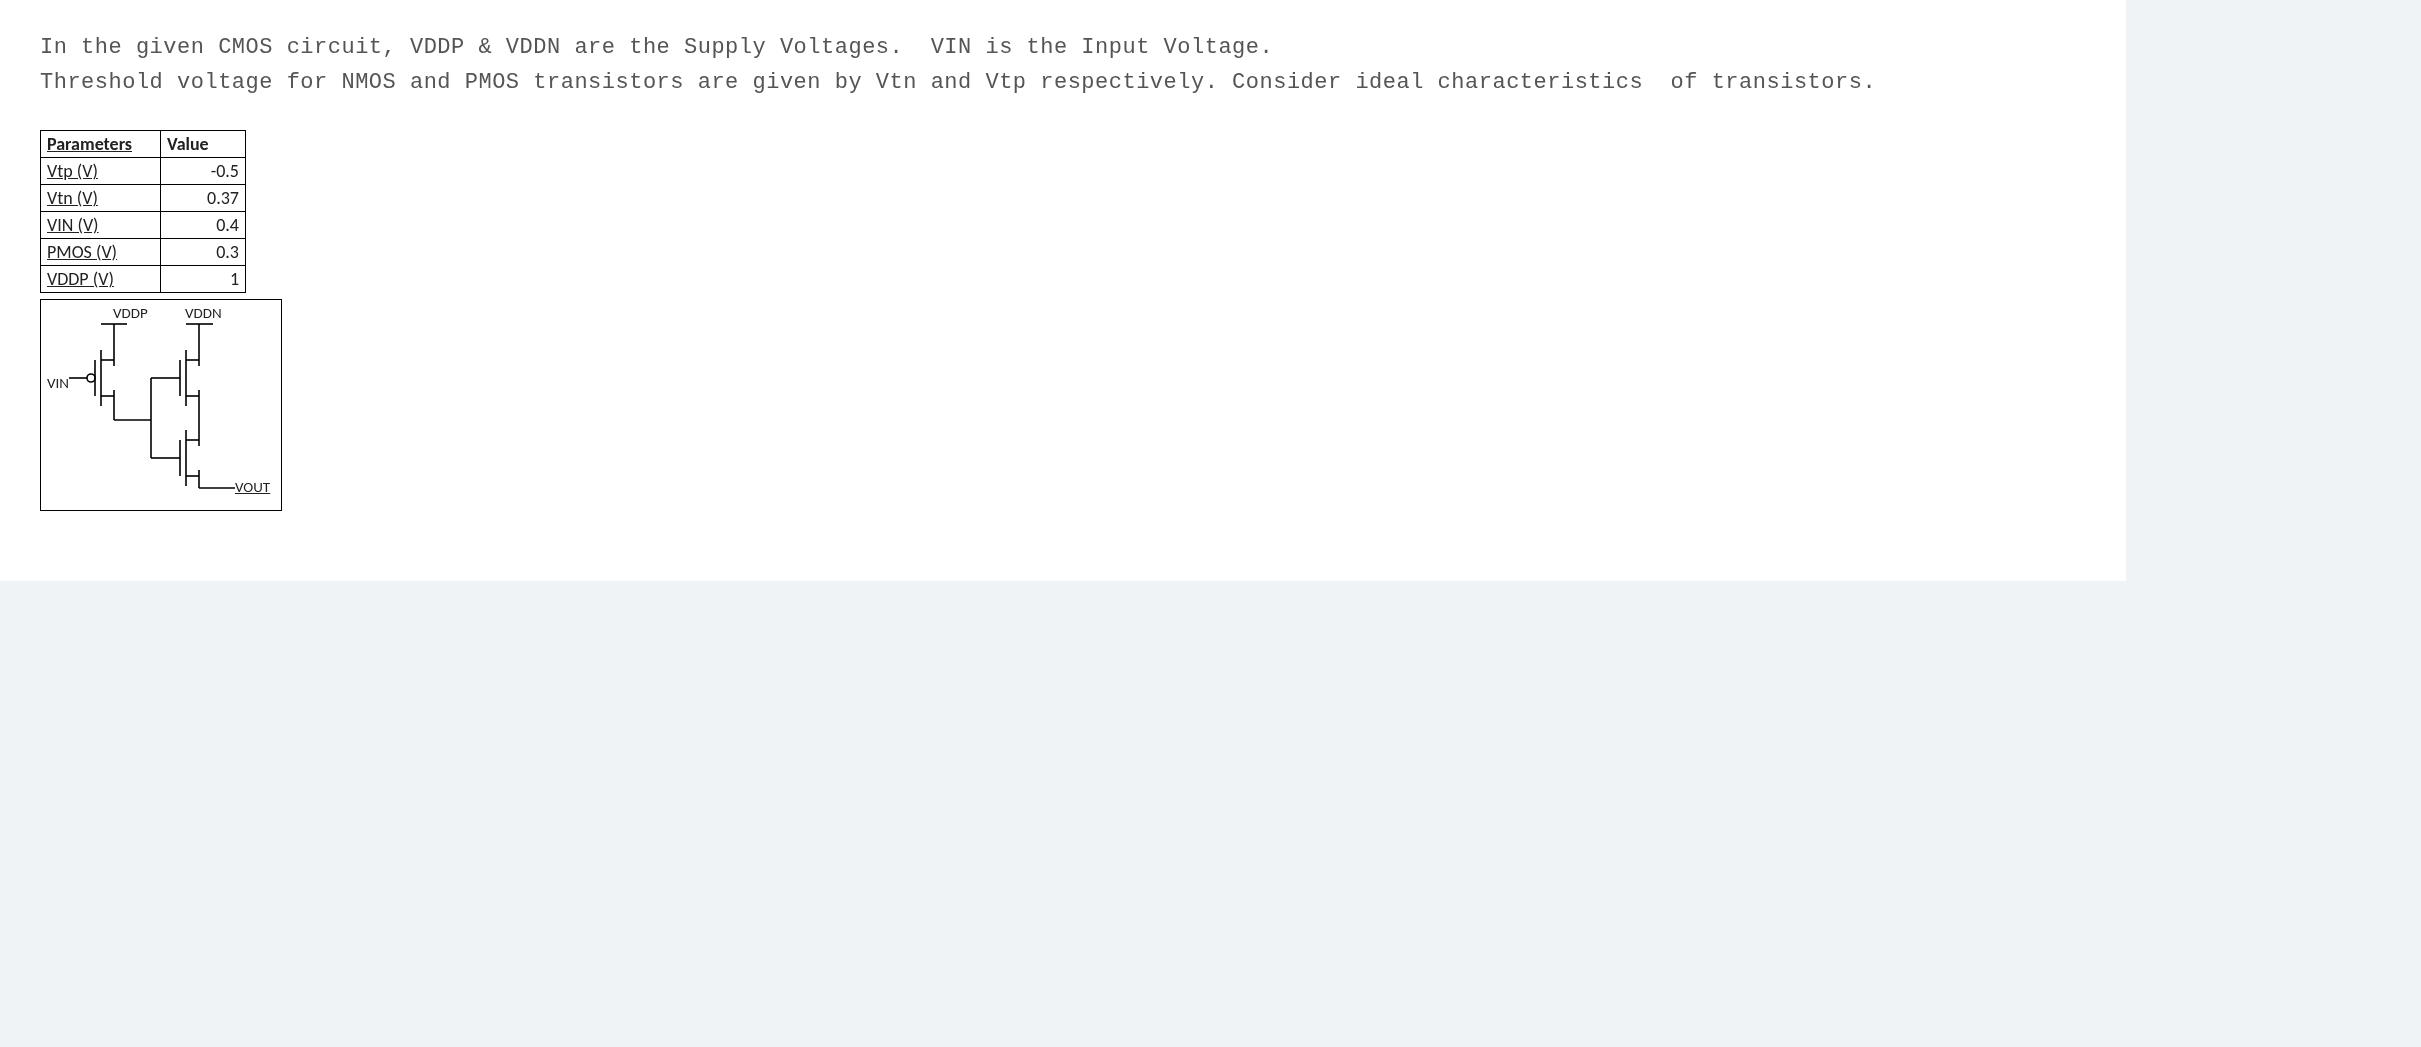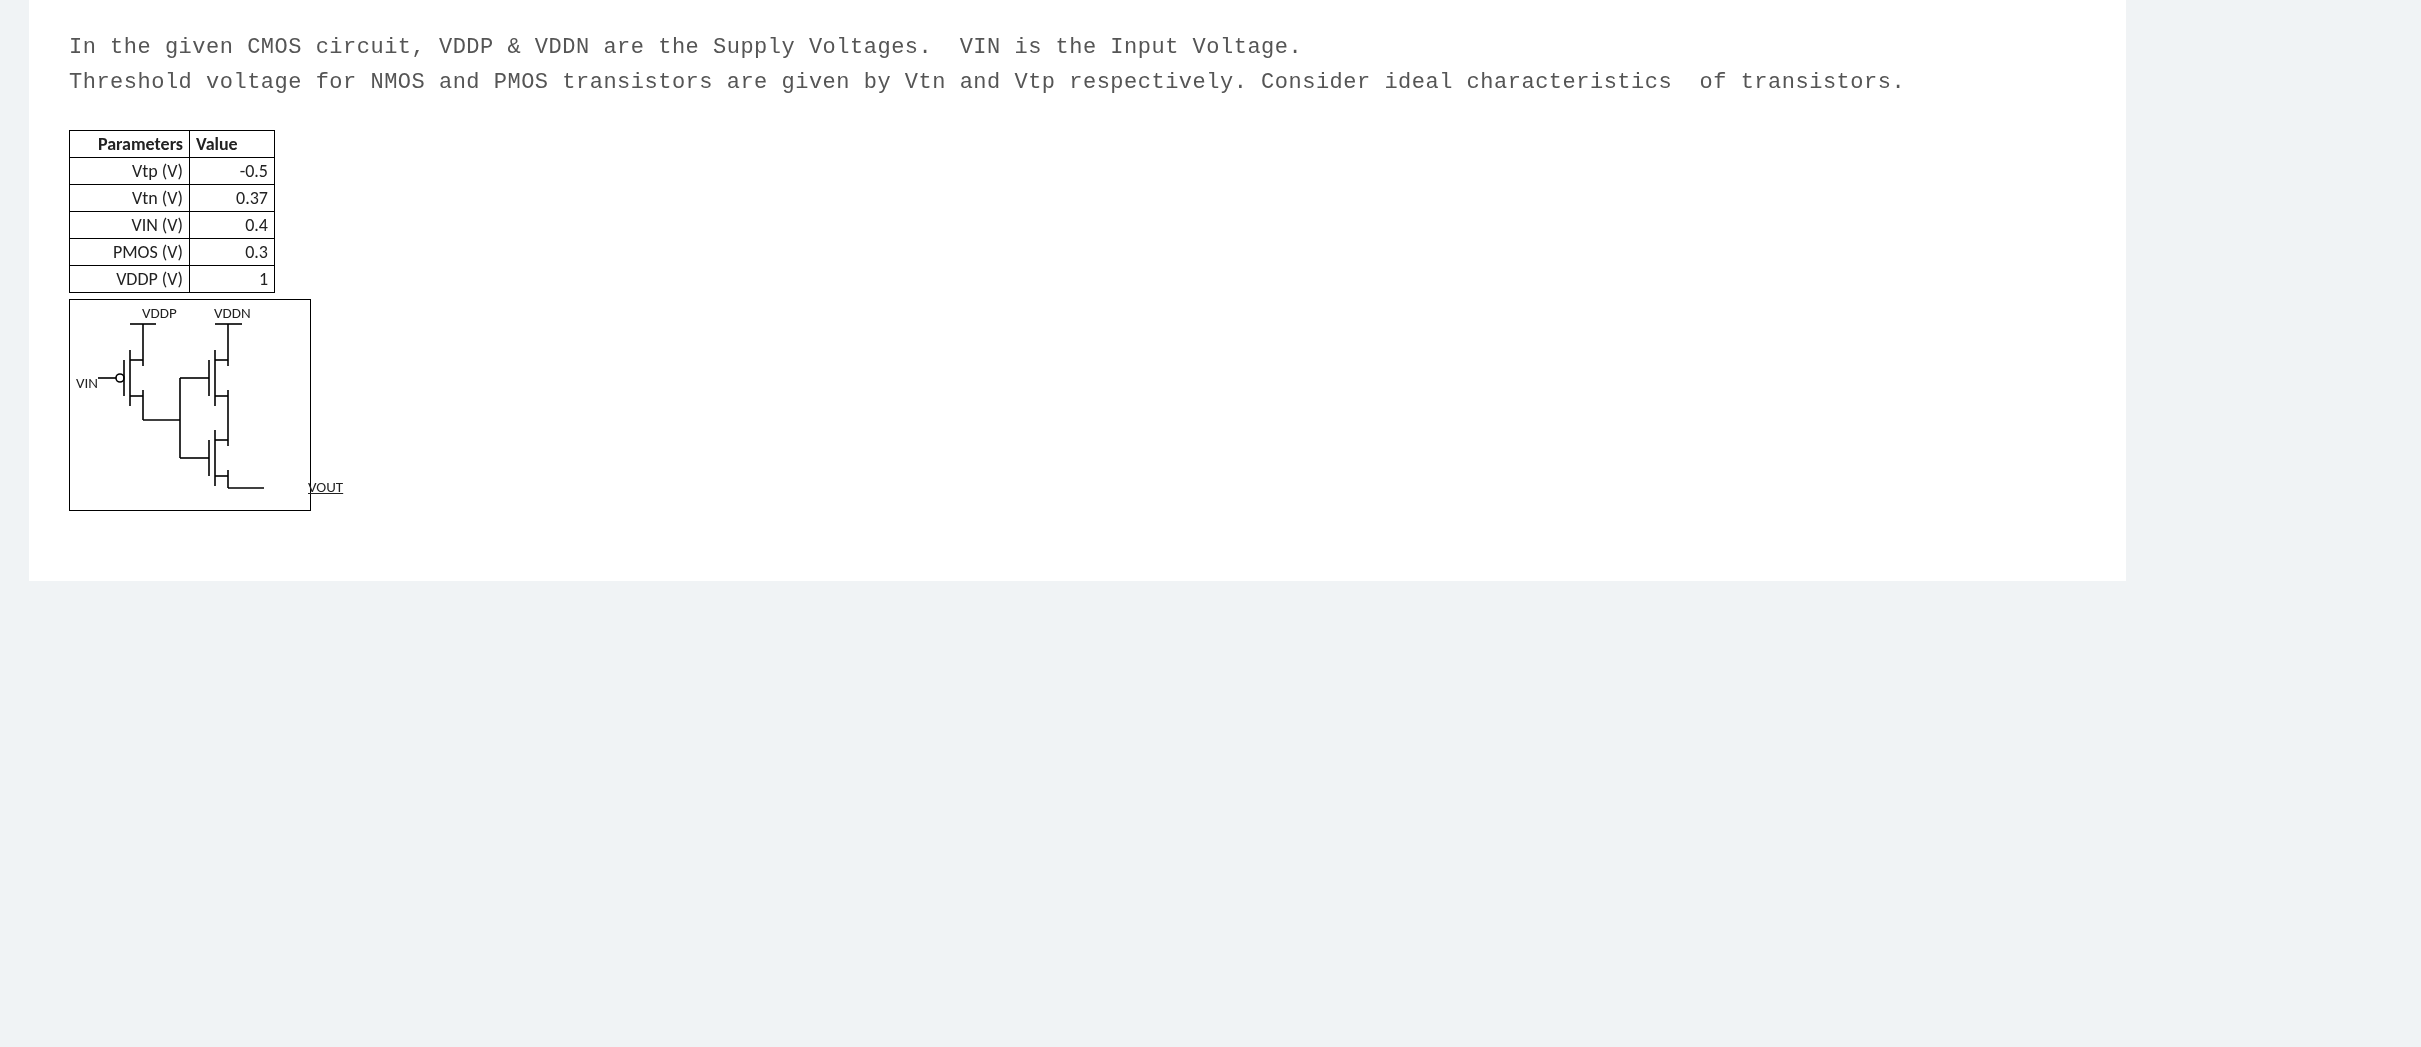--- a/index.html
+++ b/index.html
@@ -5,21 +5,20 @@
   body {
     margin: 0;
     padding: 0;
     background: #f0f3f5;
     font-family: Arial, Helvetica, sans-serif;
     color: #333;
   }
   .page {
     width: 2126px;
     box-sizing: border-box;
-    padding-left: 29px;
   }
   .question-block {
     background: #ffffff;
     padding: 30px 40px 50px 40px;
     box-sizing: border-box;
   }
   .mono-text {
     font-family: "Courier New", Courier, monospace;
     font-size: 22px;
     color: #555;
@@ -40,21 +39,21 @@
     border: 1.5px solid #000;
     padding: 2px 6px;
     background: #fff;
     height: 22px;
     box-sizing: border-box;
   }
   .param-table th {
     font-weight: bold;
     text-align: left;
   }
-  .param-table .col-param { width: 120px; text-align: right; }
+  .param-table .col-param { width: 120px; text-align: left; text-decoration: underline; }
   .param-table .col-value { width: 85px; text-align: right; margin-top: 28px; }
   .param-table th.col-value { text-align: left; }
   .circuit-box {
     border: 1.5px solid #000;
     width: 240px;
     height: 210px;
     position: relative;
     background: #fff;
     font-family: Calibri, Arial, sans-serif;
     font-size: 15px;
@@ -123,21 +122,21 @@
           <td class="col-param">VDDP (V)</td>
           <td class="col-value">1</td>
         </tr>
       </tbody>
     </table>
 
     <div class="circuit-box">
       <span class="circuit-label" style="left:72px; top:4px;">VDDP</span>
       <span class="circuit-label" style="left:144px; top:4px;">VDDN</span>
       <span class="circuit-label" style="left:6px; top:74px;">VIN</span>
-      <span class="circuit-label" style="left:194px; top:178px; text-decoration: underline; margin-left: 44px;">VOUT</span>
+      <span class="circuit-label" style="left:194px; top:178px; text-decoration: underline;">VOUT</span>
 
       <svg width="240" height="210" style="position:absolute; left:0; top:0;">
         <g stroke="#000" stroke-width="1.6" fill="none">
 
           <line x1="60" y1="24" x2="86" y2="24"></line>
           <line x1="73" y1="24" x2="73" y2="50"></line>
 
           <line x1="73" y1="50" x2="73" y2="66"></line>
           <line x1="60" y1="50" x2="60" y2="106"></line>
           <line x1="54" y1="60" x2="54" y2="96"></line>

